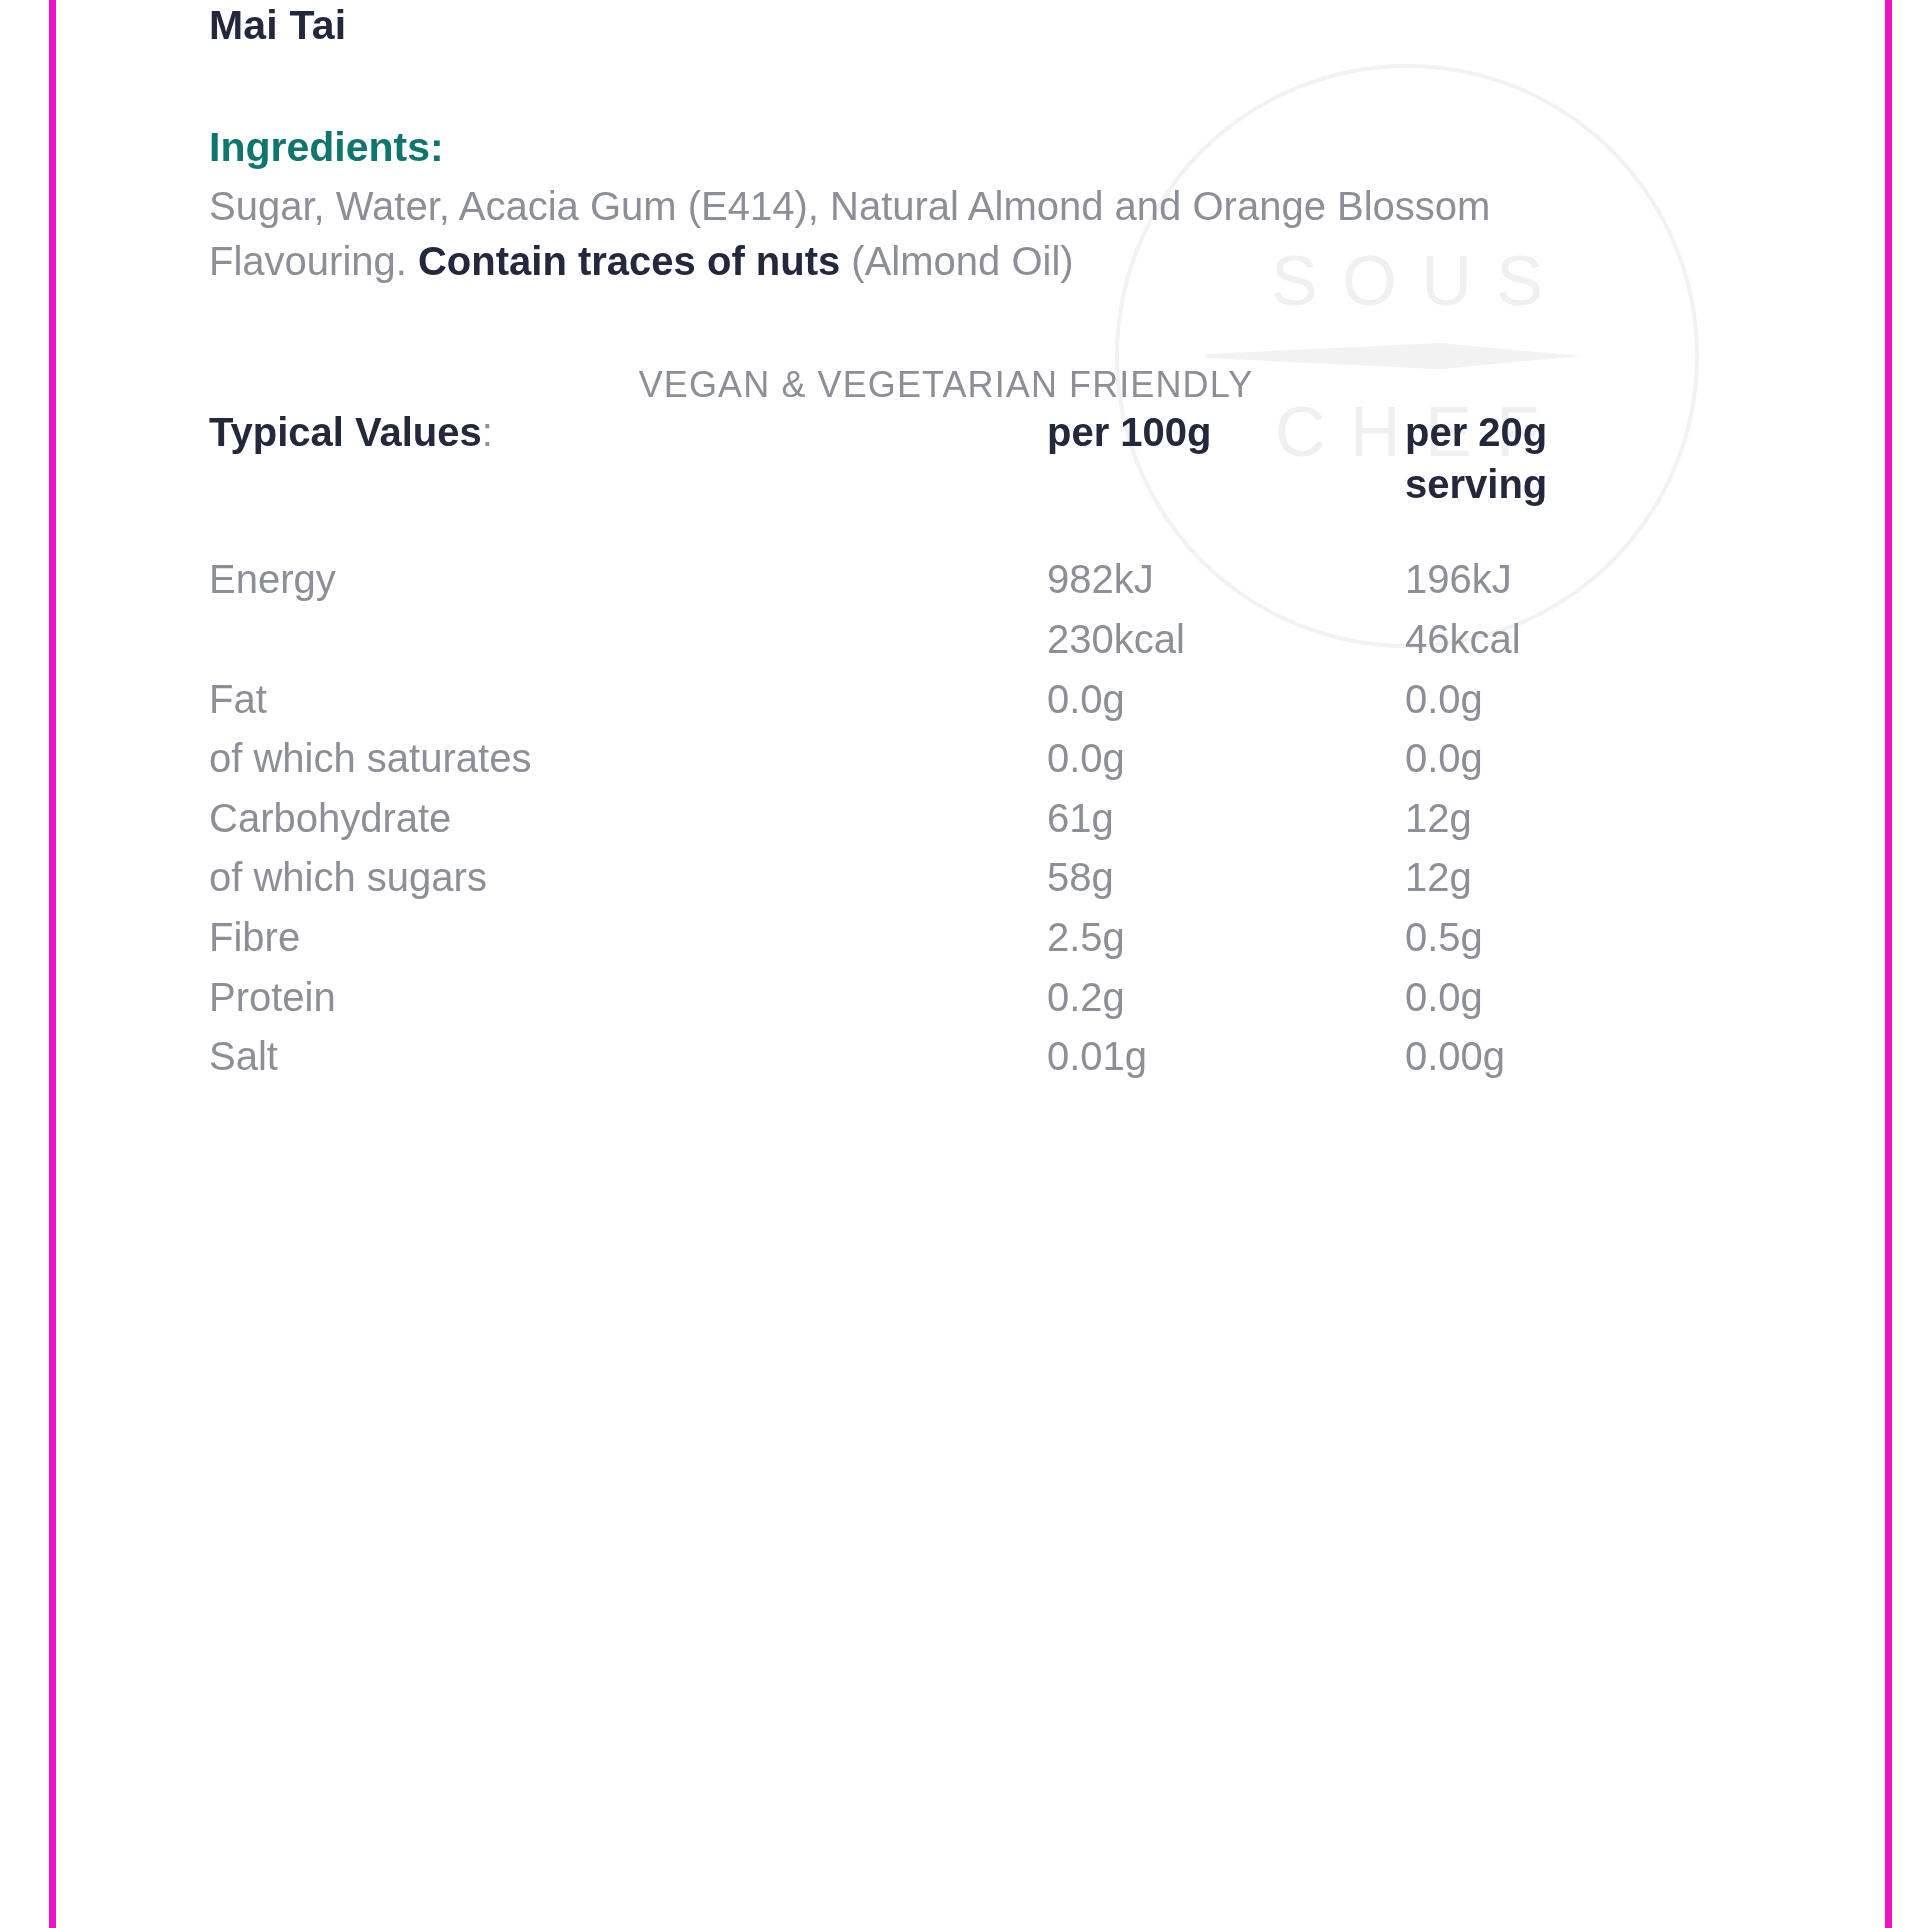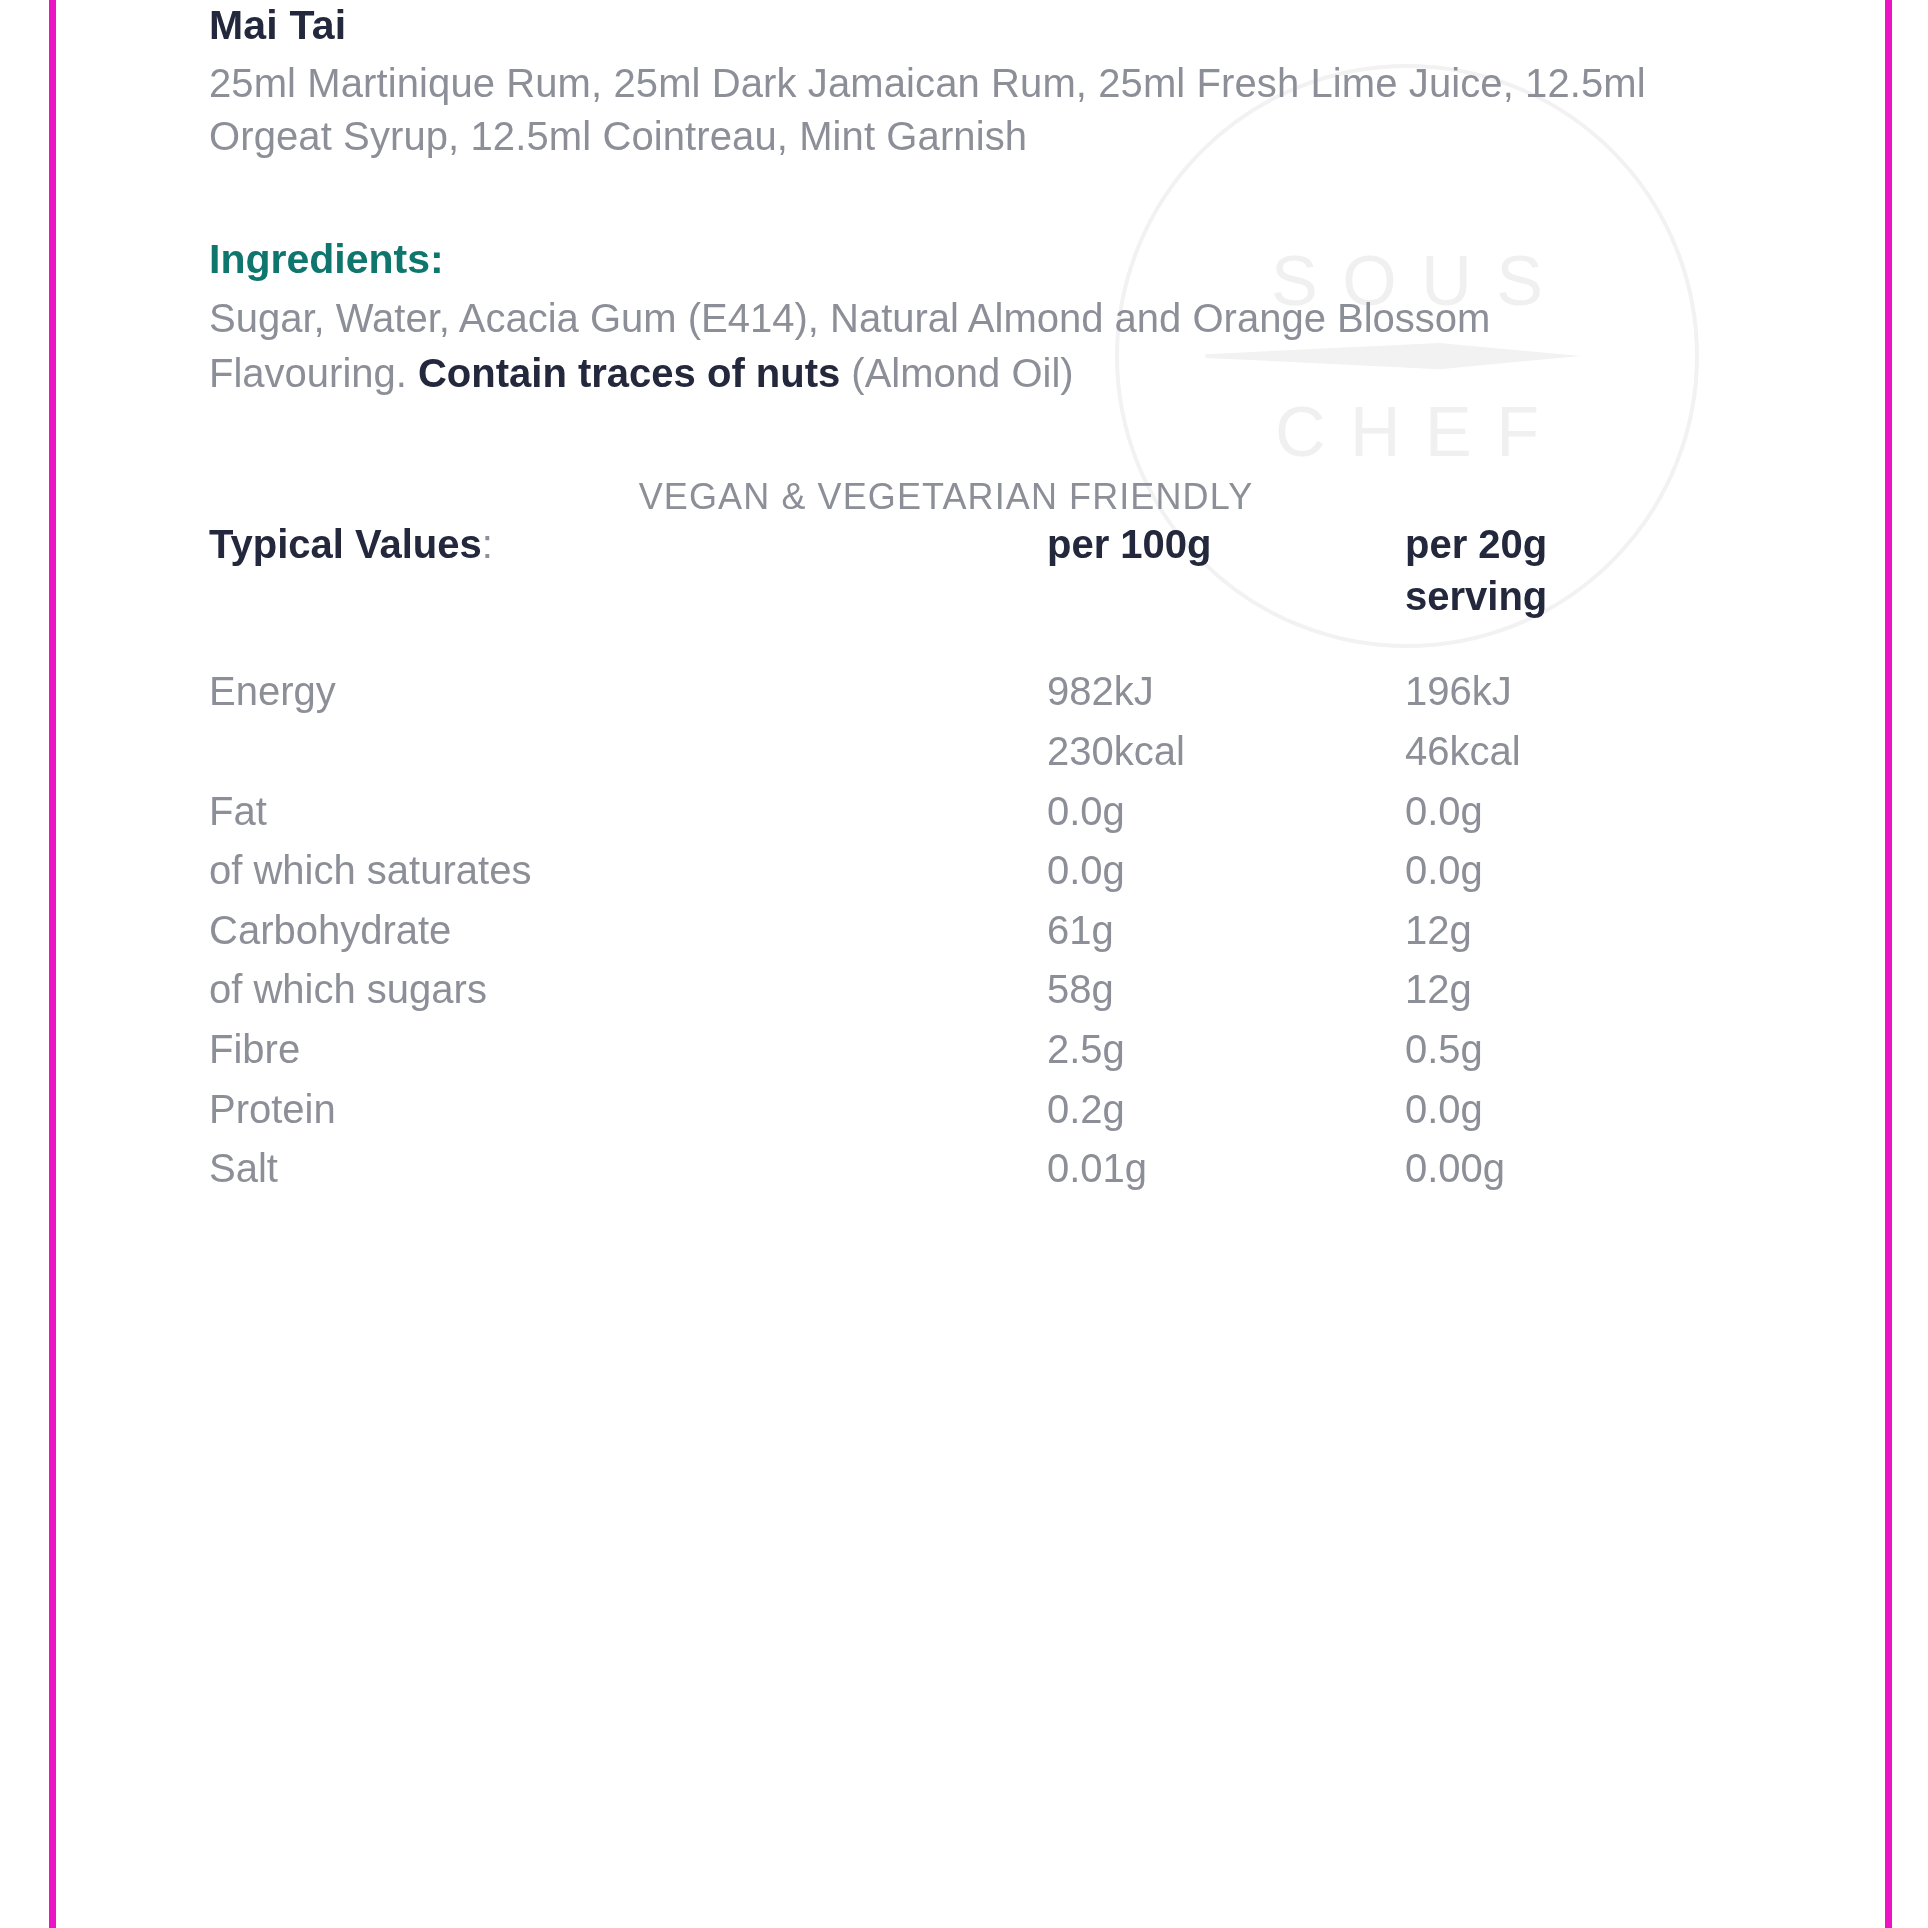--- a/index.html
+++ b/index.html
@@ -160,21 +160,20 @@
     <svg class="wm-knife" viewBox="0 0 430 64">
       <path d="M0 30 L250 18 L400 32 L250 46 L0 34 Z" fill="#f2f2f2"></path>
     </svg>
     <div class="wm-bottom">CHEF</div>
   </div>
 
   <div class="content">
 
     <div class="block-mai">
       <h2 class="recipe-title">Mai Tai</h2>
-      <p class="recipe-body">25ml Martinique Rum, 25ml Dark Jamaican Rum, 25ml Fresh Lime Juice, 12.5ml Orgeat Syrup, 12.5ml Cointreau, Mint Garnish</p>
     </div>
 
 
     <div class="block-ingredients">
       <h2 class="ingredients-title">Ingredients:</h2>
       <div class="ingredients-text"><span>Sugar, Water, Acacia Gum (E414), Natural Almond and Orange Blossom Flavouring. </span><b>Contain traces of nuts</b><span> (Almond Oil)</span></div>
     </div>
 
     <div class="vegan-line">VEGAN &amp; VEGETARIAN FRIENDLY</div>
 

